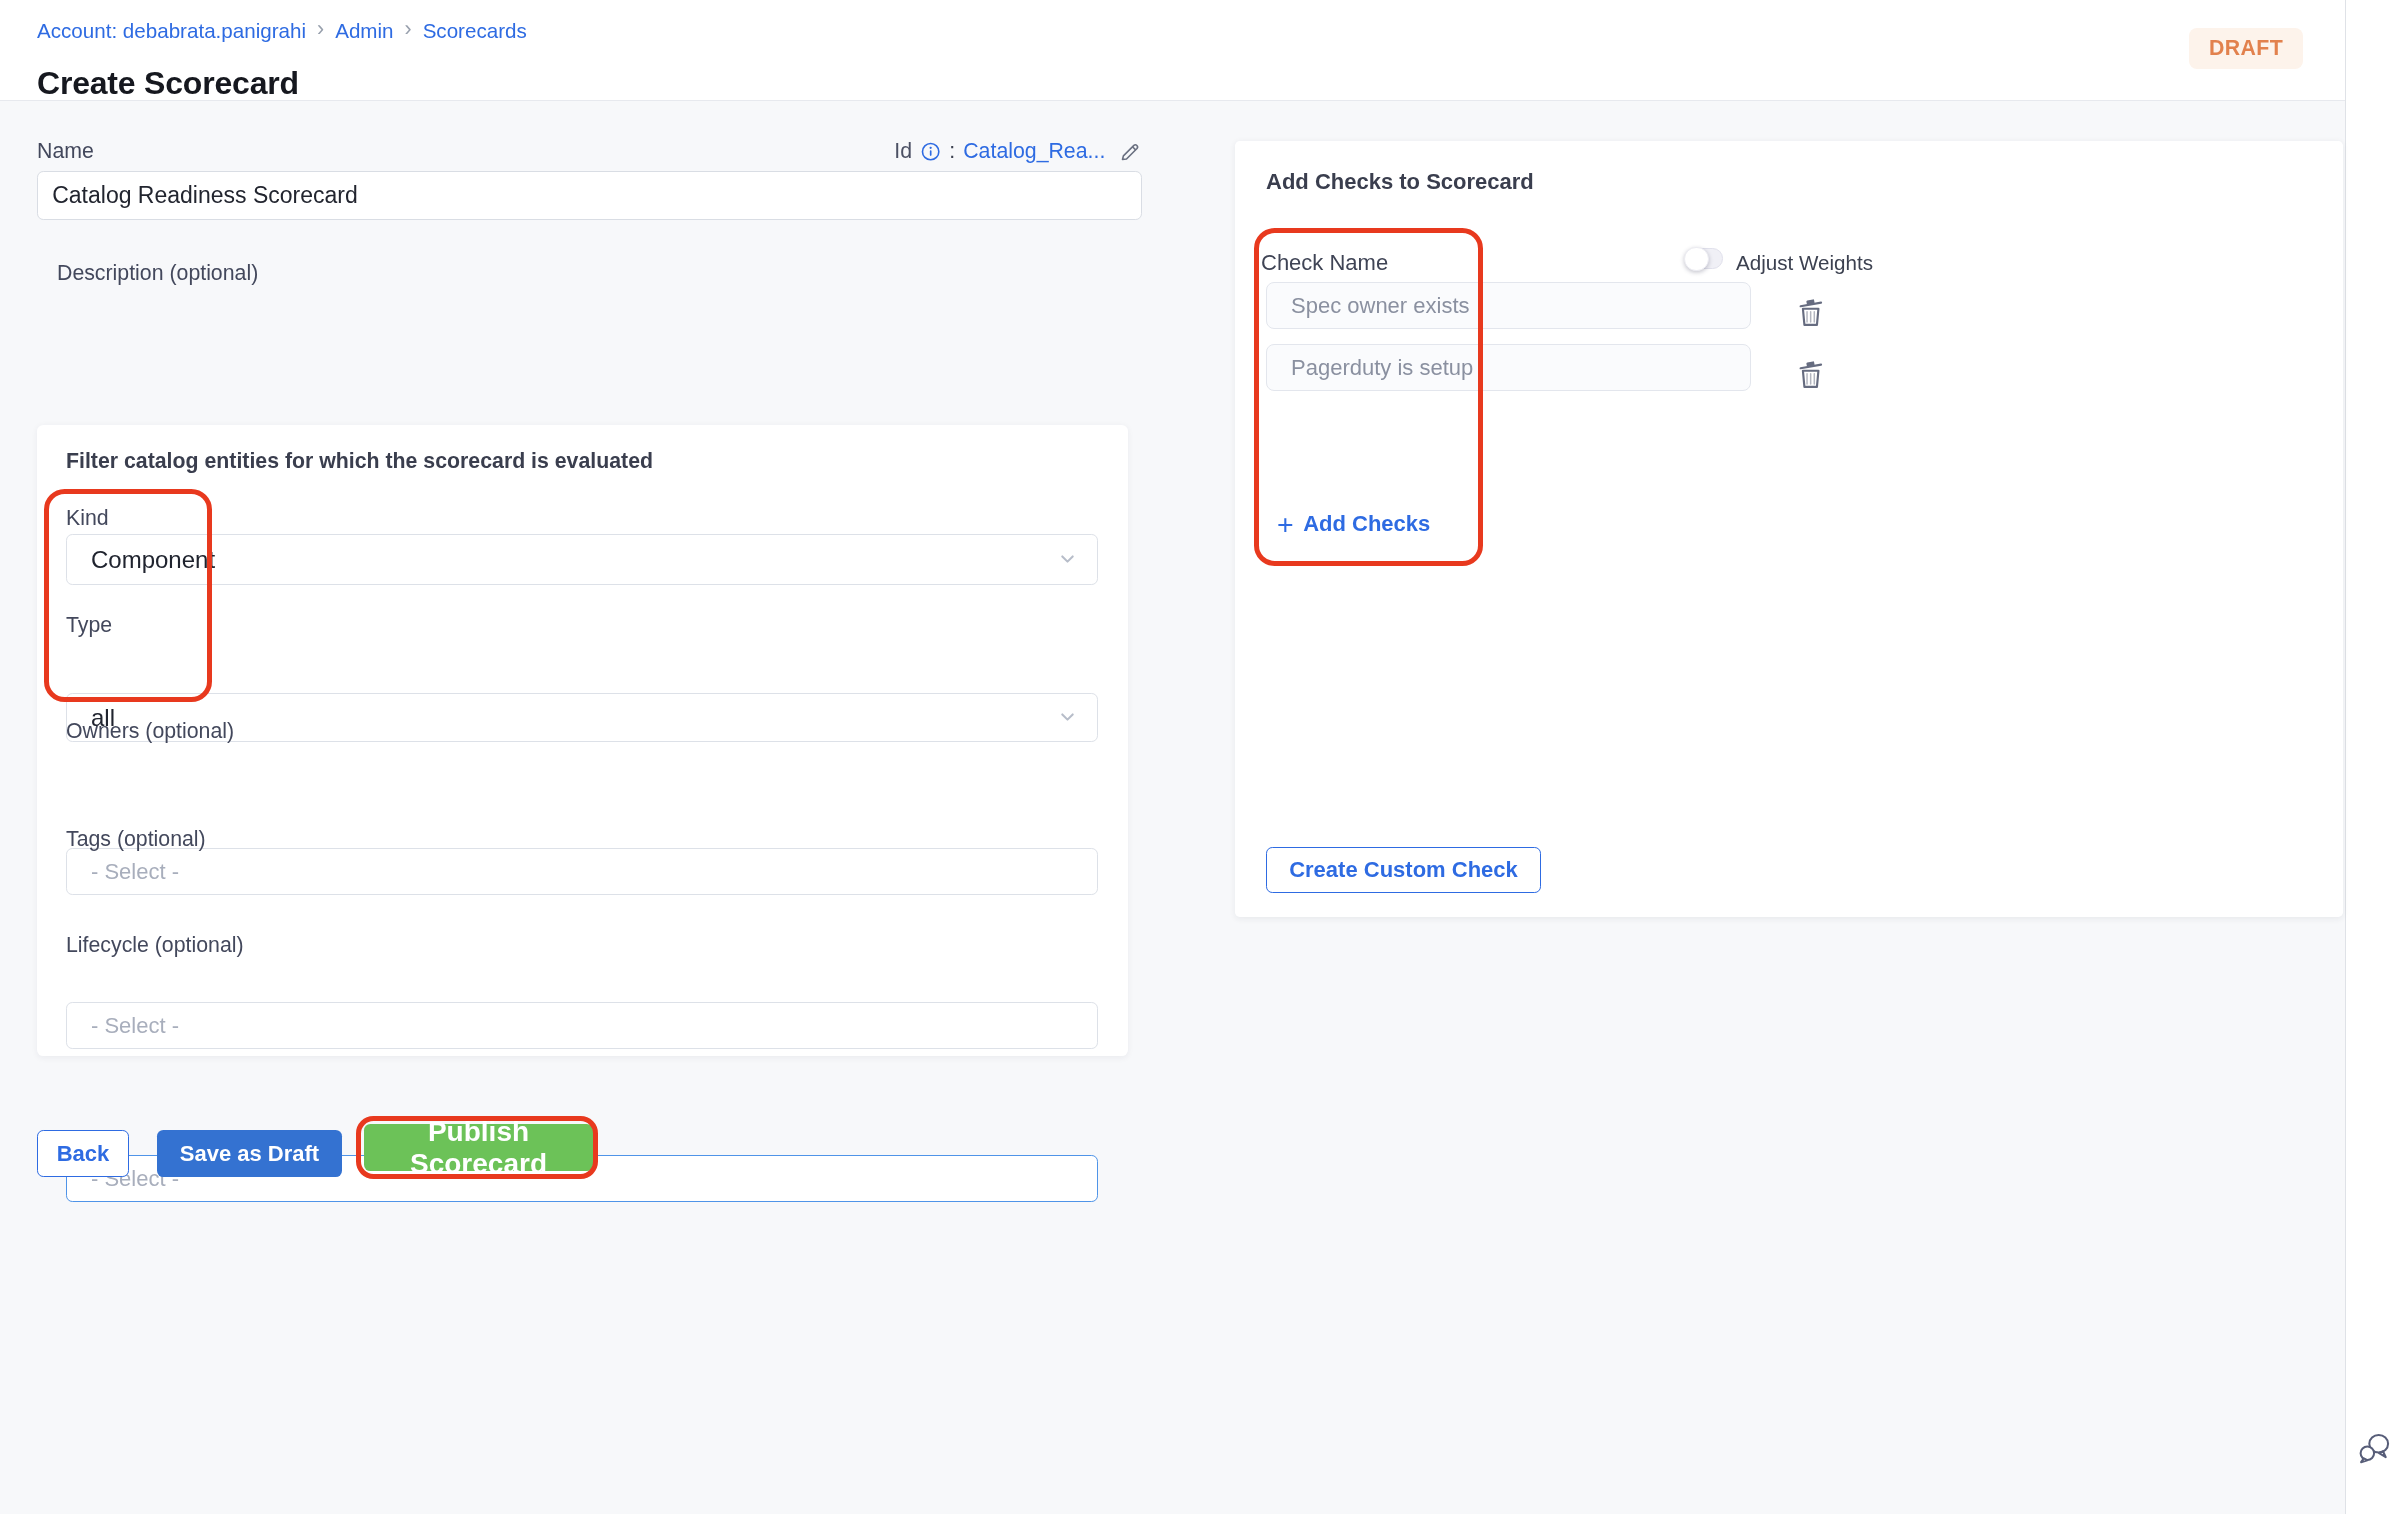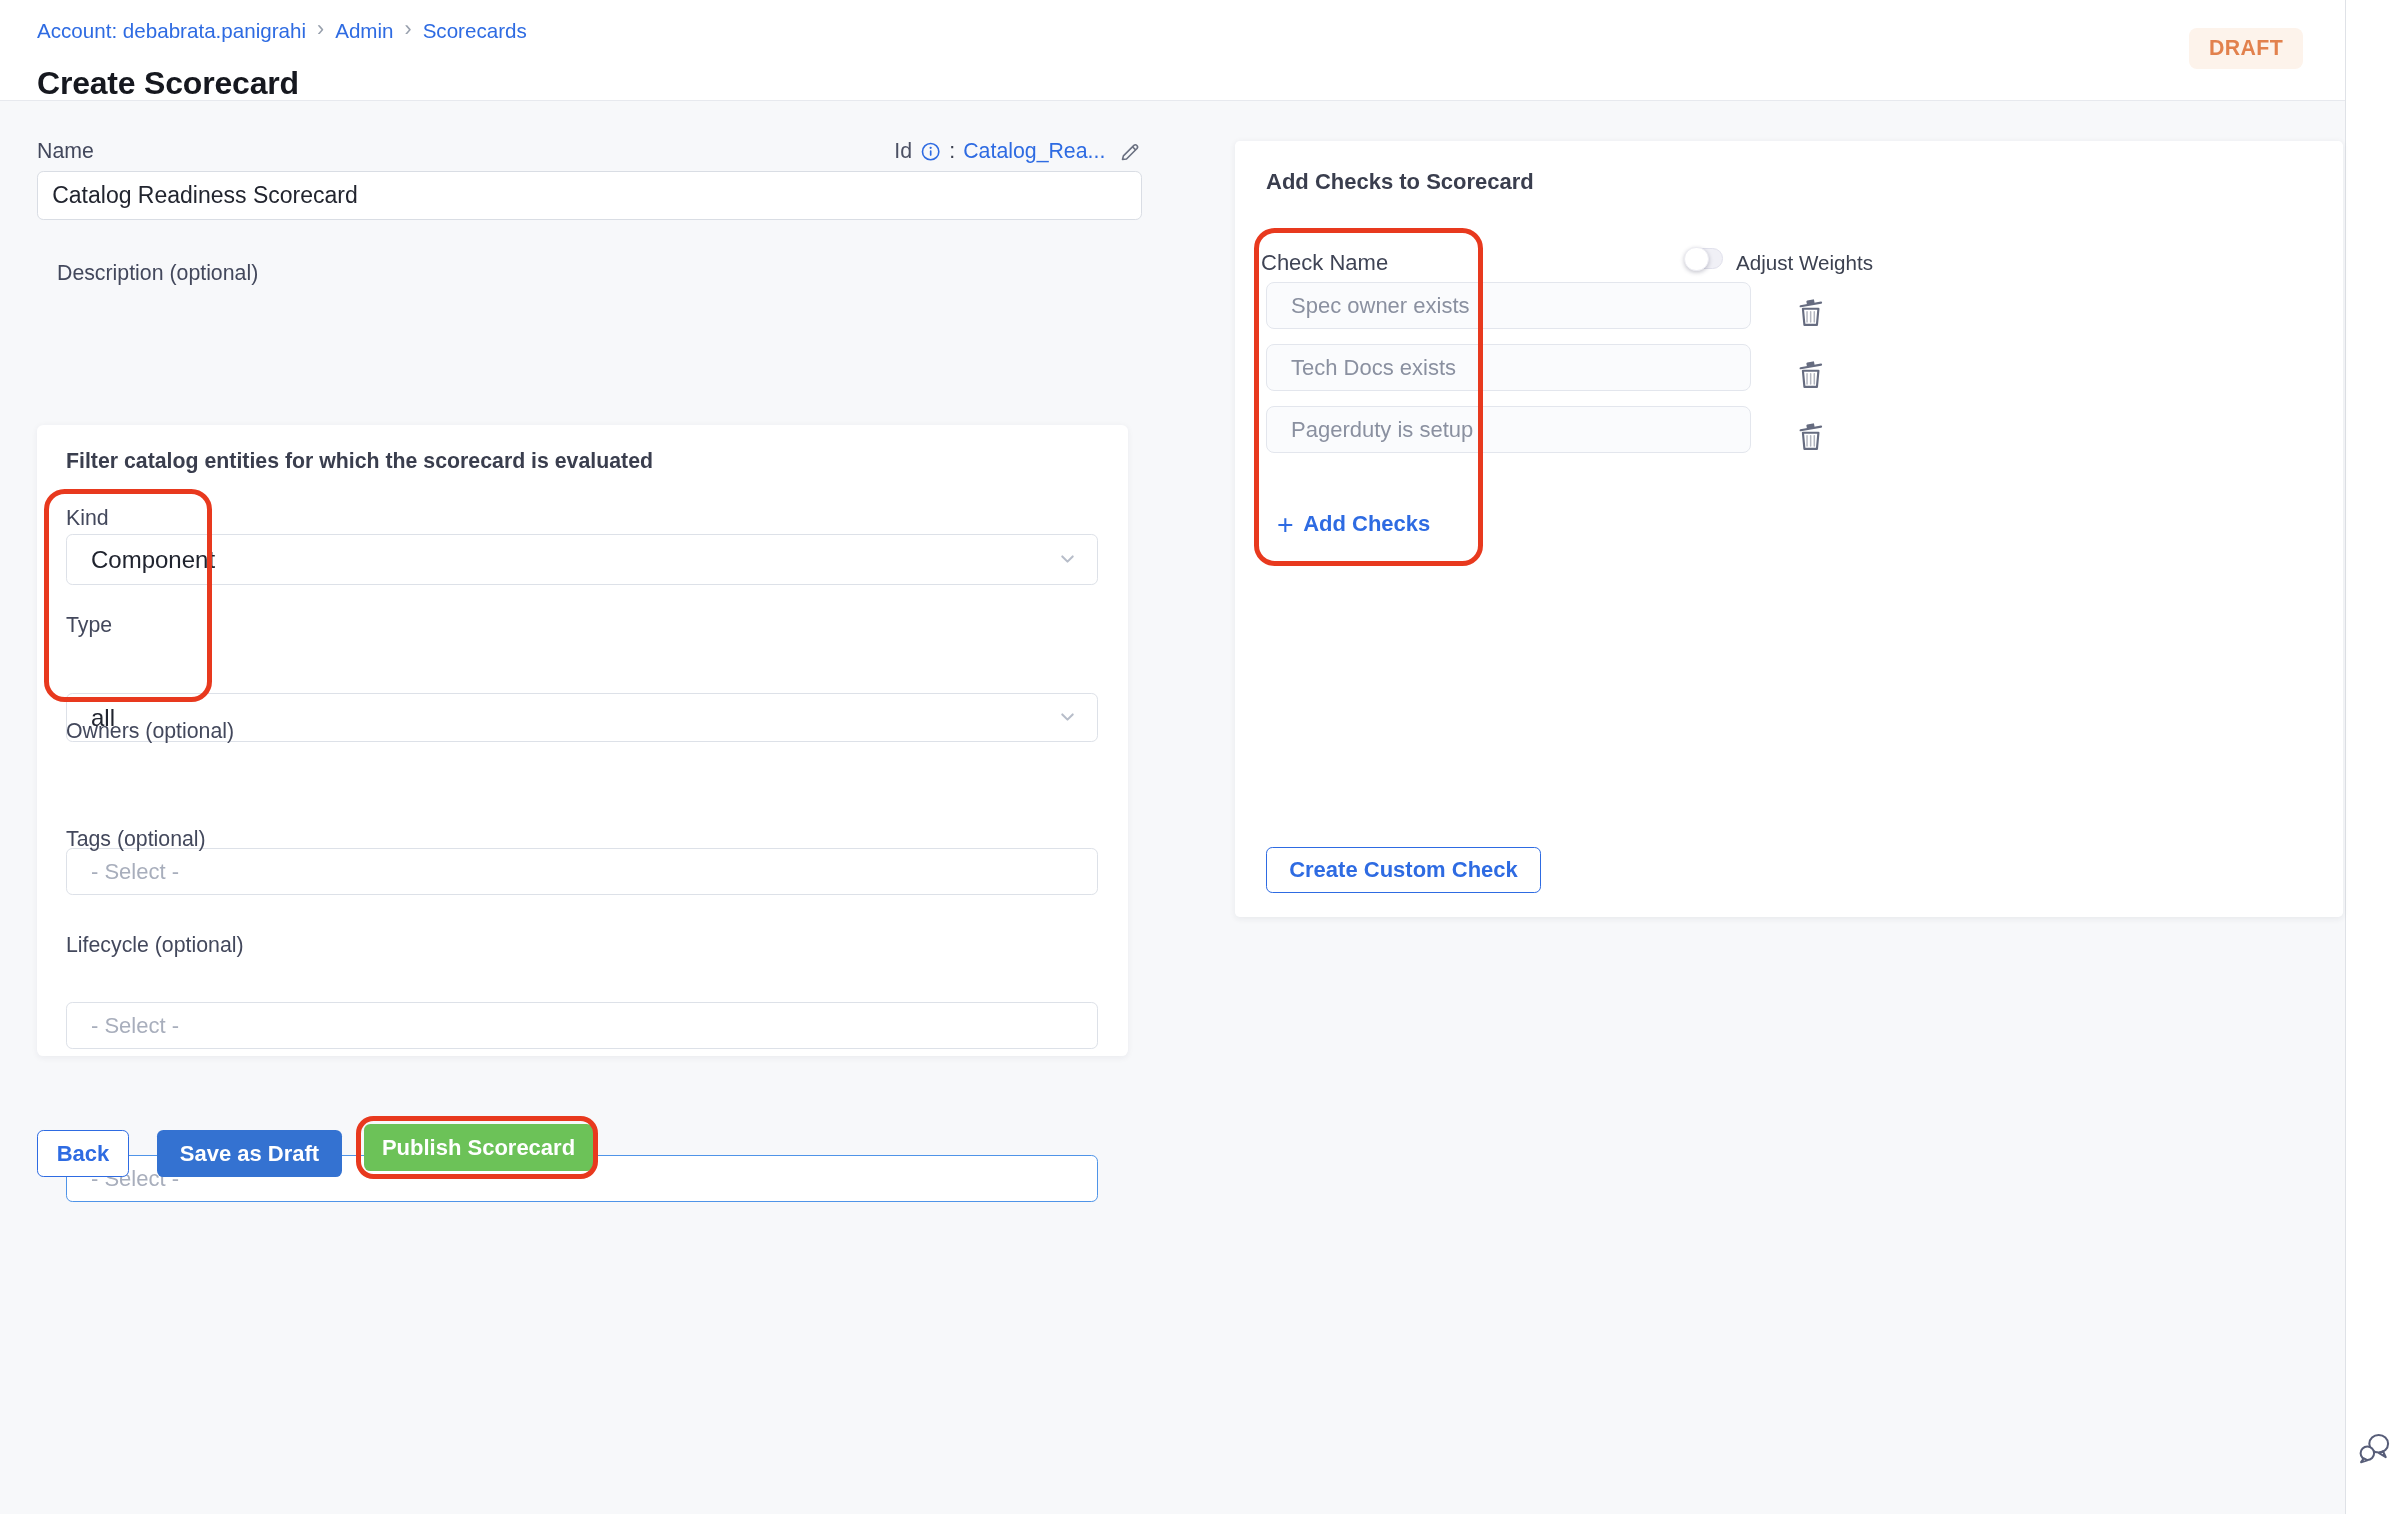--- a/index.html
+++ b/index.html
@@ -62,21 +62,21 @@
   
   .annotation{border:5.5px solid var(--annotation-red);border-radius:20.6px;pointer-events:none;background:transparent;z-index:30;}
   .red-kind-type{left:44px;top:489px;width:168px;height:213px;}
   .red-checks{left:1254px;top:228px;width:229px;height:338px;}
   .red-publish{left:356px;top:1116px;width:242px;height:63px;border-radius:17.4px;}
 
   
   .btn{display:flex;align-items:center;justify-content:center;font-weight:700;border-radius:6.3px;cursor:pointer;border:none;}
   .back-btn{left:37px;top:1130px;width:92px;height:47px;background:#fff;border:1.6px solid var(--primary-blue);color:var(--primary-blue);font-size:22px;}
   .save-btn{left:157px;top:1130px;width:185px;height:47px;background:var(--button-blue);color:#fff;font-size:22px;}
-  .publish-btn{left:364px;top:1124px;width:229px;height:47px;background:var(--publish-green);color:#fff;font-size:22px;z-index:20;}
+  .publish-btn{left:364px;top:1124px;width:229px;height:47px;background:var(--publish-green);color:#fff;font-size:28px;z-index:20;}
 
   
   .right-card{left:1235px;top:141px;width:1108px;height:776px;background:#fff;border-radius:4.7px;
     box-shadow:0 1.6px 6.3px rgba(35,40,60,0.07);}
   .rc-title{left:1266px;top:169px;font-size:22px;font-weight:700;color:#3a3e4e;}
   .cn-label{left:1261px;top:250px;font-size:22px;color:#3f4455;}
   .toggle{left:1685px;top:248px;width:38px;height:20.6px;border-radius:10.3px;background:#f0f0f6;border:0.8px solid #e1e1ec;cursor:pointer;}
   .knob{position:absolute;left:-1.6px;top:-2.4px;width:24.5px;height:24.5px;border-radius:50%;background:#fff;
     border:0.8px solid #ececf2;box-shadow:0 1.6px 4px rgba(50,50,80,0.28);}
   .aw-label{left:1736px;top:251px;font-size:20.6px;color:#3c4150;}
@@ -203,35 +203,20 @@
           <svg width="32" height="33" viewBox="0 0 19 20" fill="none" stroke="#666c80" stroke-width="1.3" stroke-linejoin="round" stroke-linecap="round">
             <path d="M3.2 6.2 L15.6 4.0"></path>
             <path d="M7.6 4.6 l3.4 -0.6 l-0.25 -1.3 l-3.4 0.6 z"></path>
             <path d="M4.6 7.7 h9.4 l-0.9 9.8 h-7.6 z"></path>
             <path d="M7.1 9.6 v6.2 M9.3 9.6 v6.2 M11.5 9.6 v6.2" stroke-width="0.9" opacity="0.5"></path>
           </svg>
         </span>
       </button>
     </div>
 
-    <div class="check-row">
-      <div class="check-input">
-        <span class="check-text">Tech Docs exists</span>
-      </div>
-      <button class="trash-btn">
-        <span>
-          <svg width="32" height="33" viewBox="0 0 19 20" fill="none" stroke="#666c80" stroke-width="1.3" stroke-linejoin="round" stroke-linecap="round">
-            <path d="M3.2 6.2 L15.6 4.0"></path>
-            <path d="M7.6 4.6 l3.4 -0.6 l-0.25 -1.3 l-3.4 0.6 z"></path>
-            <path d="M4.6 7.7 h9.4 l-0.9 9.8 h-7.6 z"></path>
-            <path d="M7.1 9.6 v6.2 M9.3 9.6 v6.2 M11.5 9.6 v6.2" stroke-width="0.9" opacity="0.5"></path>
-          </svg>
-        </span>
-      </button>
-    </div>
 
     <div class="check-row">
       <div class="check-input">
         <span class="check-text">Pagerduty is setup</span>
       </div>
       <button class="trash-btn">
         <span>
           <svg width="32" height="33" viewBox="0 0 19 20" fill="none" stroke="#666c80" stroke-width="1.3" stroke-linejoin="round" stroke-linecap="round">
             <path d="M3.2 6.2 L15.6 4.0"></path>
             <path d="M7.6 4.6 l3.4 -0.6 l-0.25 -1.3 l-3.4 0.6 z"></path>

